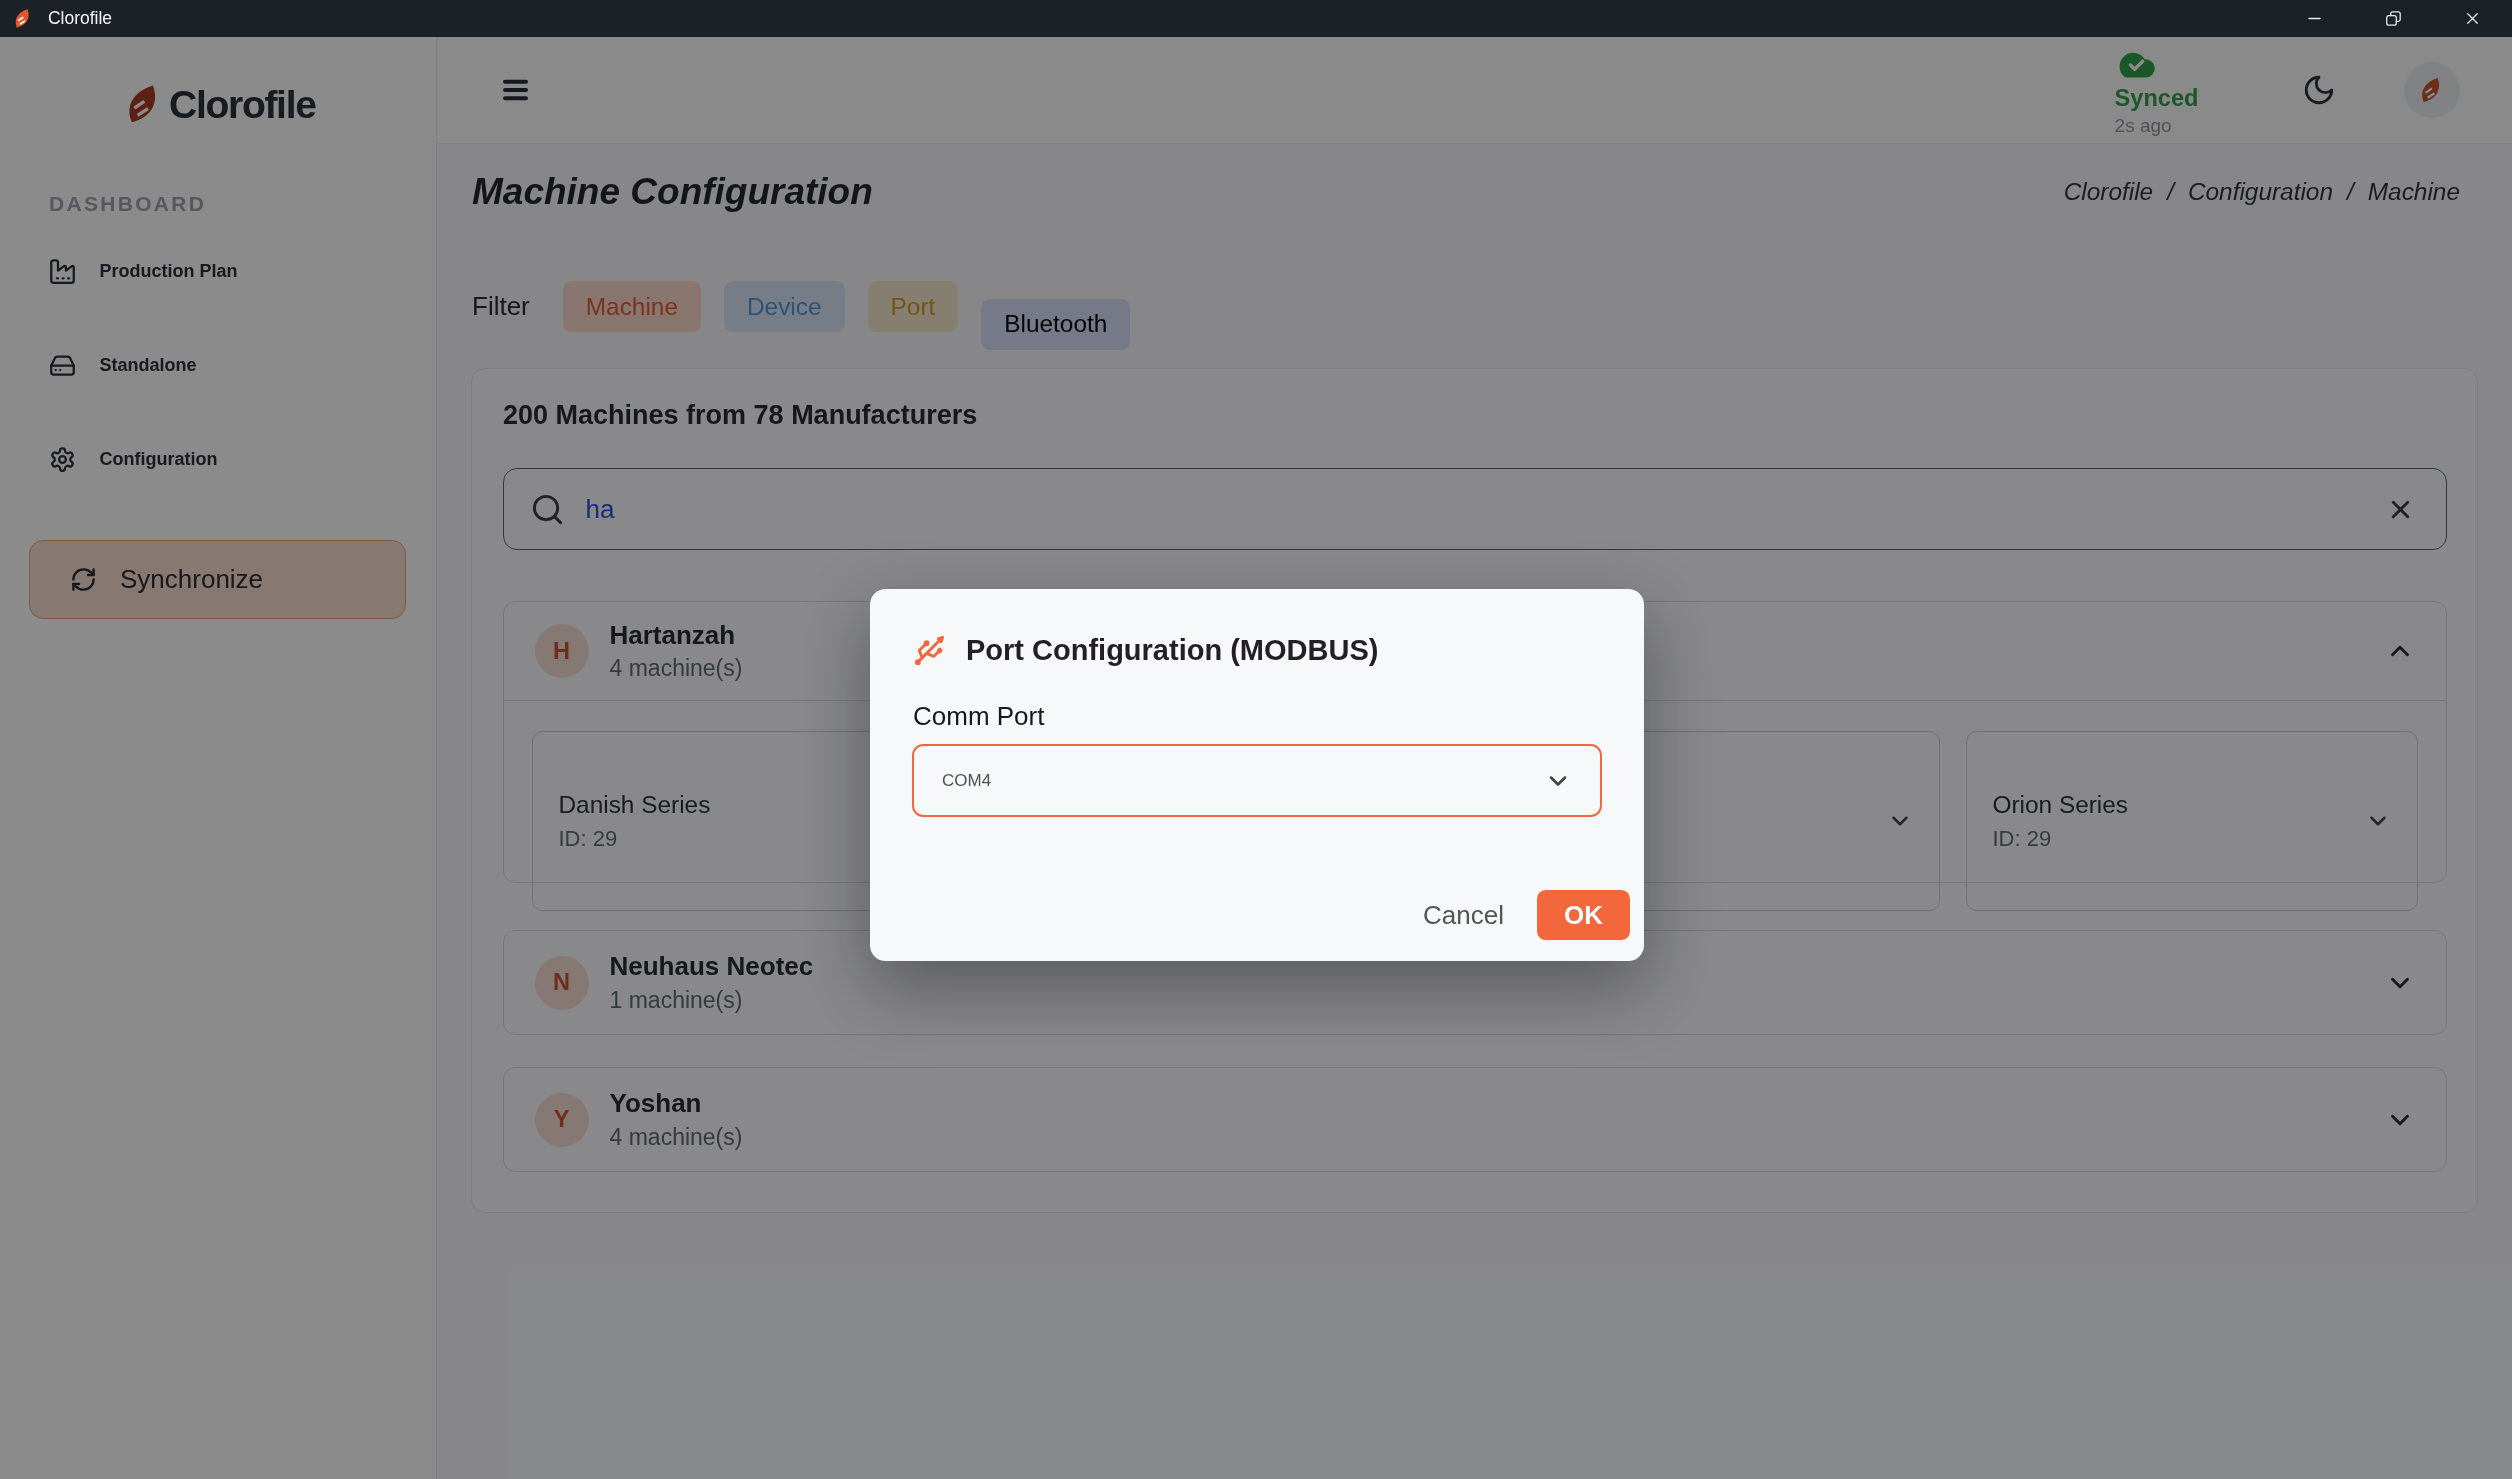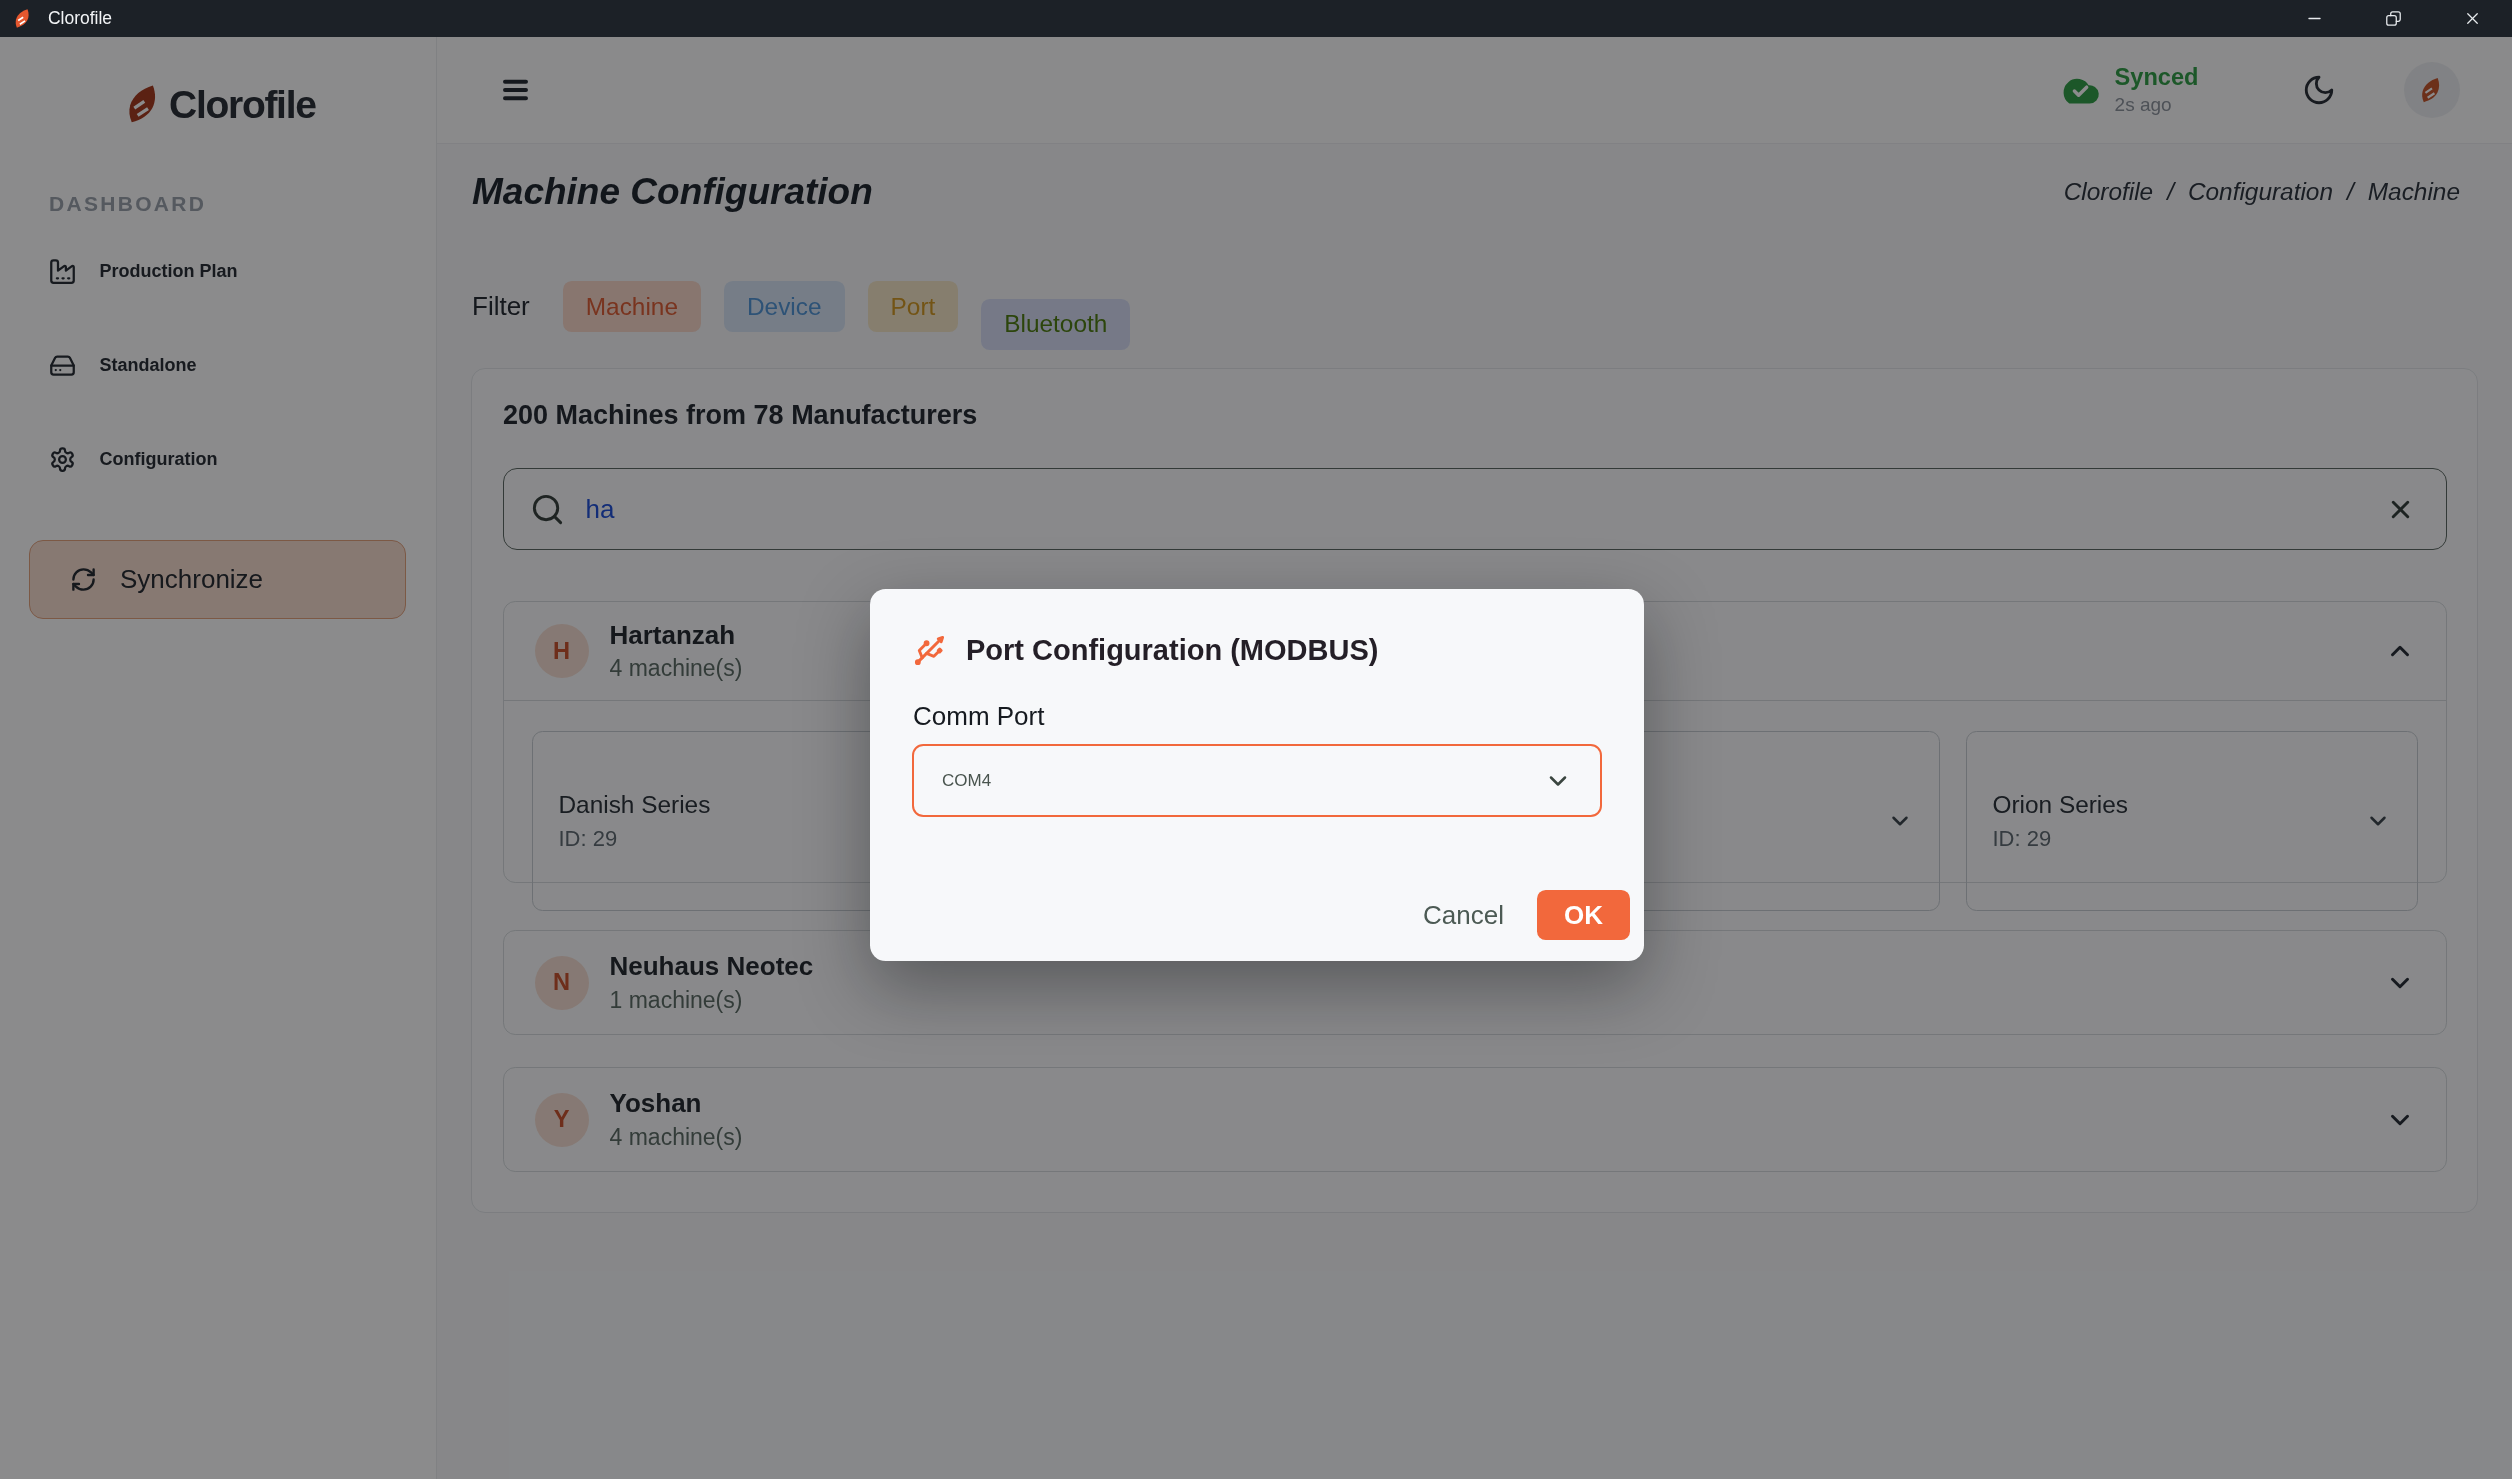--- a/index.html
+++ b/index.html
@@ -42,21 +42,21 @@
   .sync-btn svg { width:27px; height:27px; stroke:#23282e; stroke-width:2.1; fill:none; stroke-linecap:round; stroke-linejoin:round; margin-right:23px; }
 
   
   .main-header {
     position:absolute; top:37px; left:437px; right:0; height:107px;
     background:#fdfdfe; border-bottom:0.9px solid #ededf0; display:flex; align-items:center;
   }
   .hamburger { margin-left:61px; cursor:default; }
   .hamburger svg { width:35px; height:28px; stroke:#20262e; stroke-width:3.4; stroke-linecap:round; }
   .mh-right { margin-left:auto; display:flex; align-items:center; margin-right:35px; }
-  .sync-status { display:flex; align-items:center; cursor:default; }
+  .sync-status { display:flex; cursor:default;flex-direction:column; }
   .sync-status svg { width:42px; height:42px; margin-right:14px; }
   .sync-col { display:flex; flex-direction:column; }
   .sync-line { font-size:23.6px; font-weight:600; }
   .sync-ago { font-size:19px; color:#8c939c; margin-top:2.6px; }
   .moon-btn { margin-left:103px; cursor:default; }
   .moon-btn svg { width:34px; height:34px; stroke:#262c34; stroke-width:2; fill:none; stroke-linecap:round; stroke-linejoin:round; }
   .user { margin-left:68px; display:flex; align-items:center; cursor:default; }
   .avatar { width:56px; height:56px; border-radius:50%; background:#edeff1; display:flex; align-items:center; justify-content:center; margin-right:17.5px; }
   .avatar svg { width:31px; height:31px; }
   .user-name { font-size:25px; font-weight:600; color:#20252c; }
@@ -248,21 +248,21 @@
       <span>/</span>
       <span>Machine</span>
     </span>
   </div>
 
   <div class="filter-row">
     <span class="filter-label">Filter</span>
     <span class="chip" style="background: rgb(249, 215, 201); color: rgb(221, 91, 49);">Machine</span>
     <span class="chip" style="background: rgb(215, 229, 246); color: rgb(79, 148, 214);">Device</span>
     <span class="chip" style="background: rgb(245, 231, 198); color: rgb(209, 151, 31);">Port</span>
-    <span class="chip" style="background: rgb(215, 222, 246); color: #4d7c0f; margin-top: 35px;">Bluetooth</span>
+    <span class="chip" style="background: rgb(215, 222, 246); color: #000000; margin-top: 35px;">Bluetooth</span>
   </div>
 
   <div class="panel">
     <div class="panel-heading">200 Machines from 78 Manufacturers</div>
 
     <div class="search-box">
       <span class="s-icon">
         <svg viewBox="0 0 24 24">
             <circle cx="11" cy="11" r="8"></circle>
             <path d="m21 21-4.3-4.3"></path>

